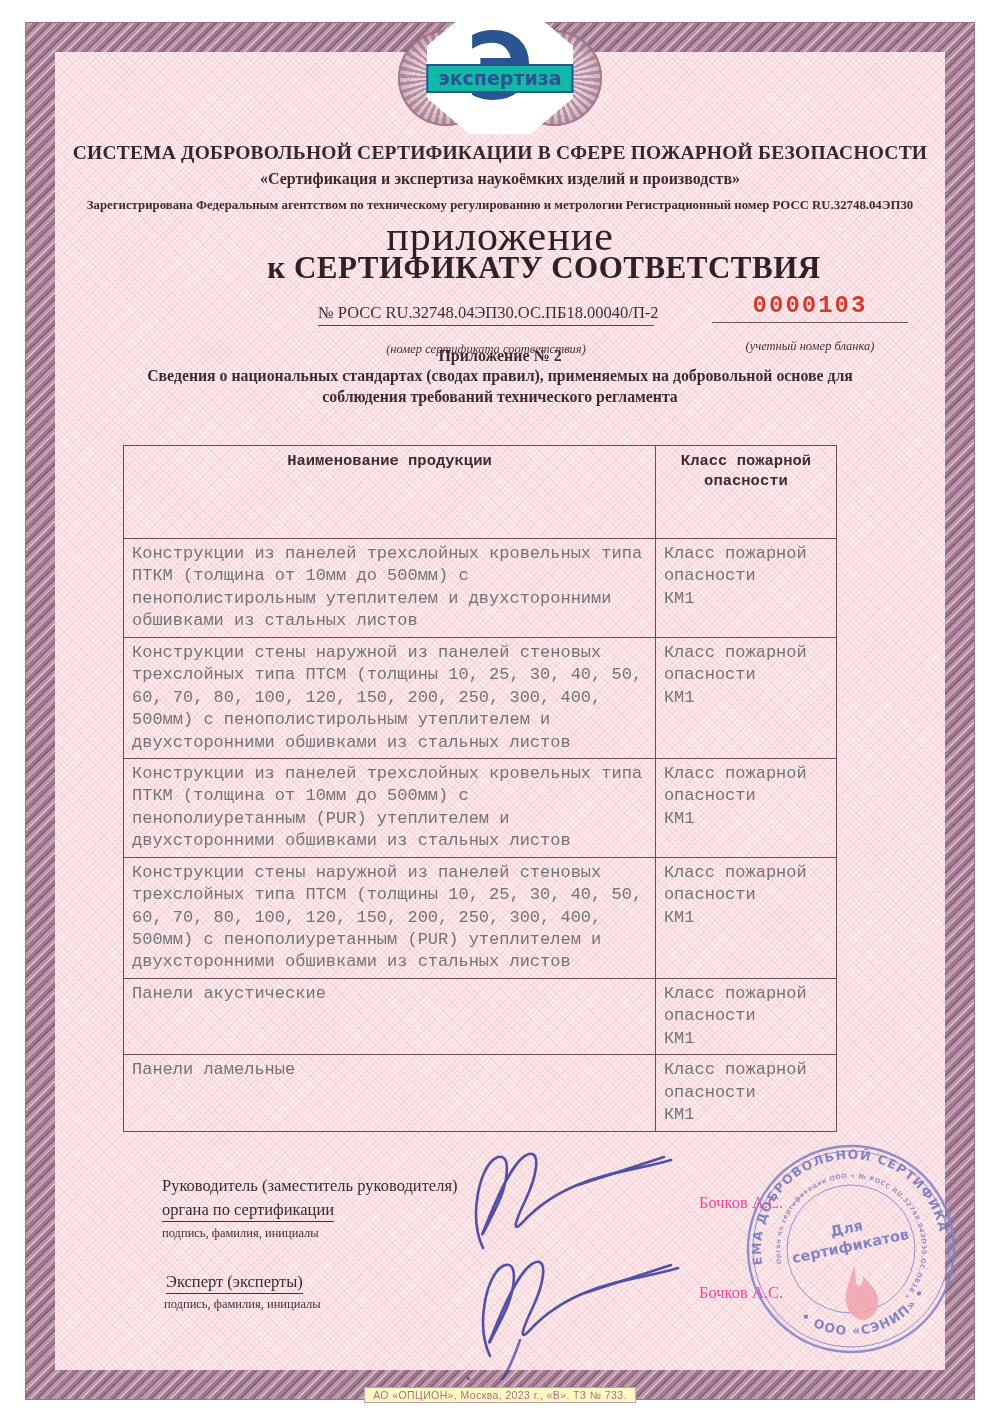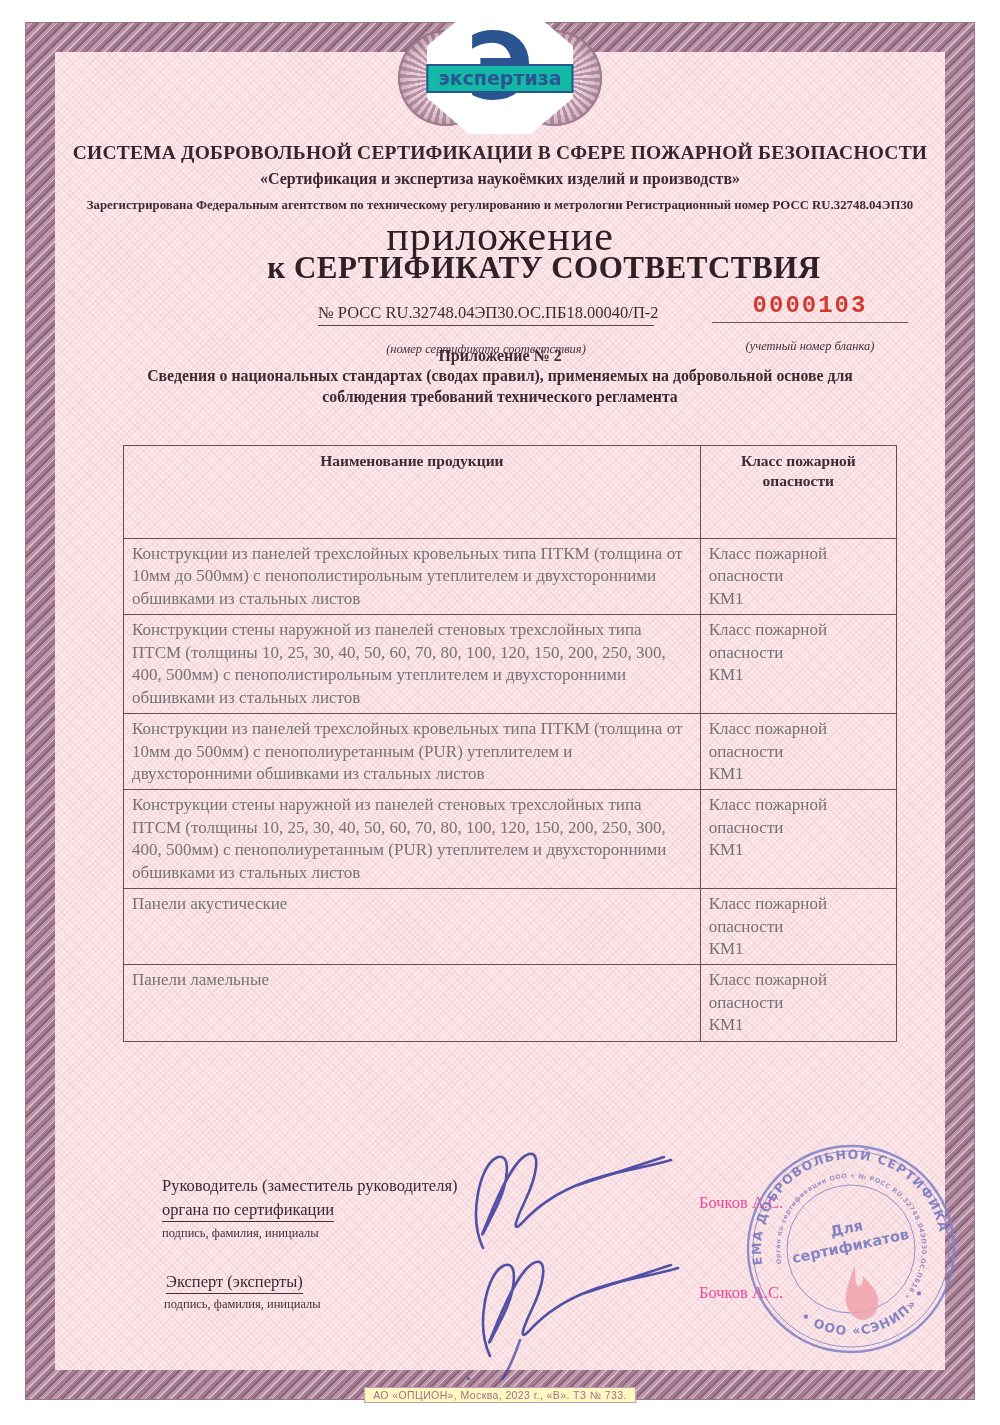--- a/index.html
+++ b/index.html
@@ -45,21 +45,21 @@
   .numline{position:absolute;top:303px;left:318px;width:336px;text-align:center;}
   .numline .num{display:block;font-size:16.5px;border-bottom:1px solid #5a4450;padding-bottom:2px;white-space:nowrap;}
   .cap{display:block;font-style:italic;font-size:12.5px;margin-top:16px;color:#43313a;}
   .blank{position:absolute;top:292px;left:712px;width:196px;text-align:center;}
   .blank .rednum{display:block;font-family:"Liberation Mono",monospace;font-weight:bold;color:#d23a2e;
                  font-size:24px;letter-spacing:2px;border-bottom:1px solid #6b5560;padding-bottom:3px;}
   .annex{top:347px;font-weight:bold;font-size:16px;}
   .subtitle{position:absolute;top:366px;left:50%;transform:translateX(-50%);width:784px;text-align:center;
             font-weight:bold;font-size:15.8px;line-height:1.32;color:#3a2a33;}
 
-  .table-wrap{position:absolute;left:123px;top:445px;width:774px;}
+  .table-wrap{position:absolute;left:123px;top:445px;width:714px;font-family:Liberation Mono, monospace;}
   table{border-collapse:collapse;width:100%;table-layout:fixed;}
   th,td{border:1.4px solid #6a4c59;vertical-align:top;padding:4px 8px;font-size:17px;line-height:1.32;color:#737373;}
   th{font-weight:bold;text-align:center;font-size:15.5px;padding-top:5px;color:#3d2b35;}
   td .cls{display:block;}
 
   .abs{position:absolute;margin-left:44px;}
   .sig-label{font-size:16.5px;color:#372932;}
   .sig-underl{border-bottom:1px solid #463039;padding-bottom:1px;}
   .sig-cap{font-size:12.5px;color:#43313a;}
   .sig-name{font-weight:normal;font-size:16.5px;color:#ec4899;text-align:right;}

